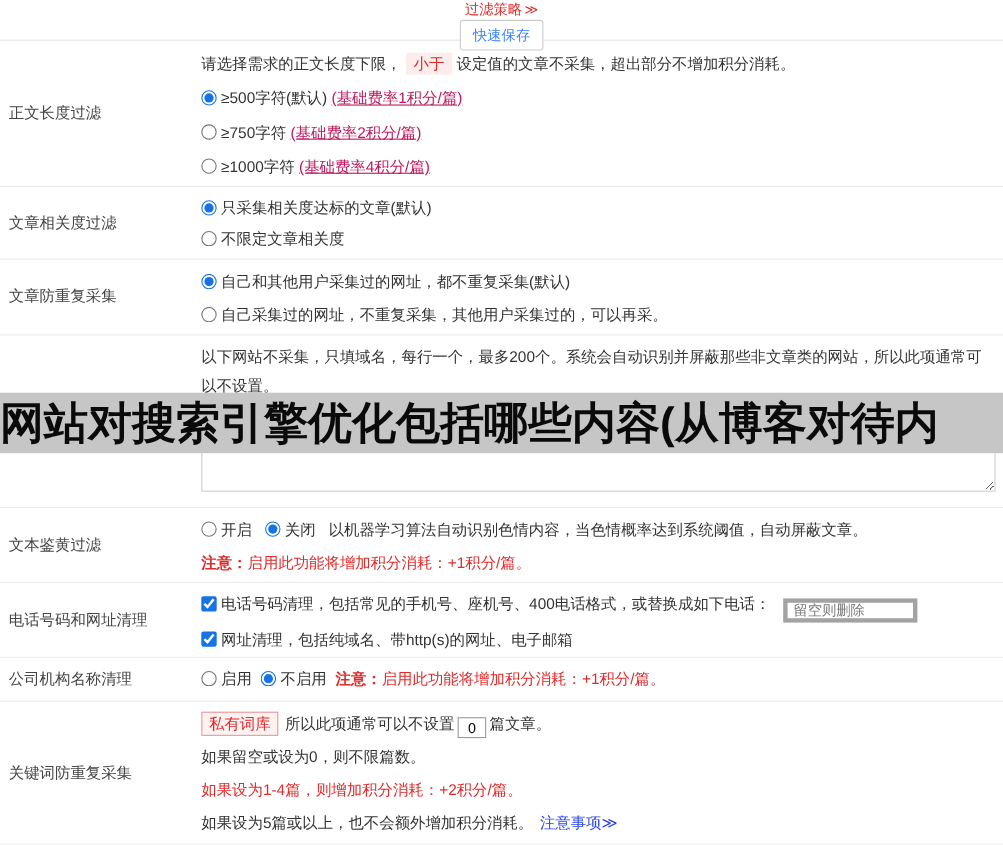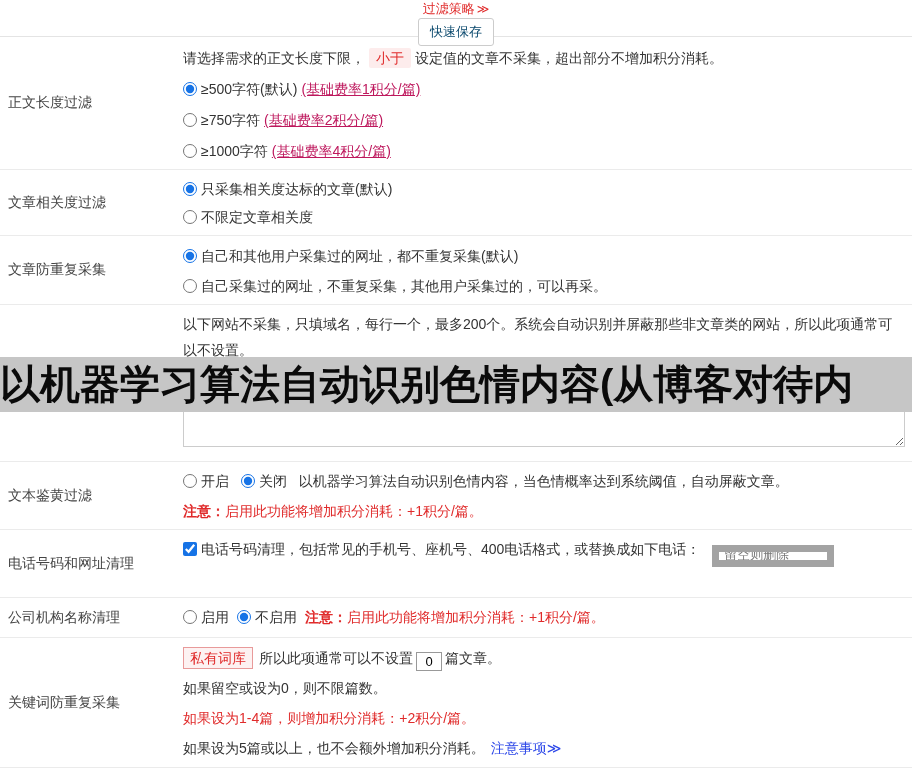--- a/index.html
+++ b/index.html
@@ -6,21 +6,21 @@
   html,body { background:#fff; }
   body { font-family:"Liberation Sans","DejaVu Sans",sans-serif; font-size:14px; color:#333; }
   .page { position:relative; width:912px; height:768px; overflow:hidden; background:#fff; }
 
   
   .topbar { height:37px; display:flex; align-items:center; justify-content:space-between;
             padding:0 8px; border-bottom:1px solid #e4e4e4;flex-direction:column; }
   .page-title { color:#e02b2b; font-size:13px; display:flex; align-items:center; gap:2px; }
   .page-title .arrow { font-size:12px; }
   .save-btn { background:#fff; border:1px solid #ccc; border-radius:3px; padding:4px 11px;
-              font-size:13px; color:#0c4a6e; cursor:pointer; font-family:inherit; }
+              font-size:13px; color:#3b82f6; cursor:pointer; font-family:inherit; }
 
   
   .row { display:grid; grid-template-columns:183px 1fr; border-bottom:1px solid #ebebeb; }
   .row:last-child { border-bottom:none; }
   .label-cell { display:flex; align-items:center; padding-left:8px; color:#444; }
   .content-cell { padding-right:8px; }
 
   .row-length { height:133px; } .row-length .content-cell { padding-top:6px; line-height:31px; }
   .row-relevance { height:66px; } .row-relevance .content-cell { padding-top:5px; line-height:28px; }
   .row-dedup { height:69px; } .row-dedup .content-cell { padding-top:5px; line-height:30px; }
@@ -37,21 +37,21 @@
 
   .red { color:#e02b2b; }
   .fee { color:#be185d; text-decoration:underline; margin-left:4px;text-align:center; }
   .note-head { color:#e02b2b; font-weight:bold; }
   .hl-tag { color:#e02b2b; background:#fdecec; padding:2px 7px; margin:0 4px; border-radius:2px; }
   .box-tag { color:#e02b2b; background:#fdf2f2; border:1px solid #e89a9a; padding:2px 6px; margin-right:6px; }
 
   .blacklist-textarea { width:722px; height:82px; margin-top:2px; border:1px solid #ccc;
       font-family:inherit; font-size:13px; padding:4px 6px; resize:both; line-height:18px; }
 
-  .phone-input { width:122px; height:22px; border:7px solid #a3a3a3; font-family:Liberation Mono, monospace;
+  .phone-input { width:122px; height:22px; border:4px solid #a3a3a3; font-family:Liberation Serif, serif;
       font-size:13px; padding:0 5px; color:#333; vertical-align:-5px; }
   .phone-input::placeholder { color:#7a7a7a; }
   .count-input { width:26px; height:19px; border:1px solid #999; font-family:inherit;
       font-size:13px; text-align:center; margin:0 3px; vertical-align:-3px; }
 
   .link { color:#2b46e8; text-decoration:none; cursor:pointer; margin-left:6px; }
 
   
   .ad-overlay { position:absolute; left:0; top:357px; width:912px; height:55px;
       background:#c6c6c6; overflow:hidden; display:flex; align-items:center; z-index:20;
@@ -141,20 +141,25 @@
   </div>
 
   <div class="row row-phone">
     <div class="label-cell">电话号码和网址清理</div>
     <div class="content-cell">
       <div>
         <label class="opt-inline">
           <input type="checkbox" checked="" style=""><span>电话号码清理，包括常见的手机号、座机号、400电话格式，或替换成如下电话：</span>
         </label><input class="phone-input" type="text" placeholder="留空则删除" style="">
       </div>
+      <div>
+        <label class="opt-inline">
+          <input type="checkbox" checked="" style=""><span>网址清理，包括纯域名、带http(s)的网址、电子邮箱</span>
+        </label>
+      </div>
     </div>
   </div>
 
   <div class="row row-company">
     <div class="label-cell">公司机构名称清理</div>
     <div class="content-cell">
       <label class="opt-inline">
         <input type="radio" name="company" style=""><span>启用</span>
       </label>
       <label class="opt-inline">
@@ -173,16 +178,16 @@
       </div>
       <div>如果留空或设为0，则不限篇数。</div>
       <div class="red">如果设为1-4篇，则增加积分消耗：+2积分/篇。</div>
       <div>
         <span>如果设为5篇或以上，也不会额外增加积分消耗。</span><a class="link">注意事项≫</a>
       </div>
     </div>
   </div>
 
   <div class="ad-overlay">
-    <span class="ad-text">以机器学习算法自动识别色情内容(从博客对待内</span>
+    <span class="ad-text">网站对搜索引擎优化包括哪些内容(从博客对待内</span>
   </div>
 
 </div>
 
 </body></html>

